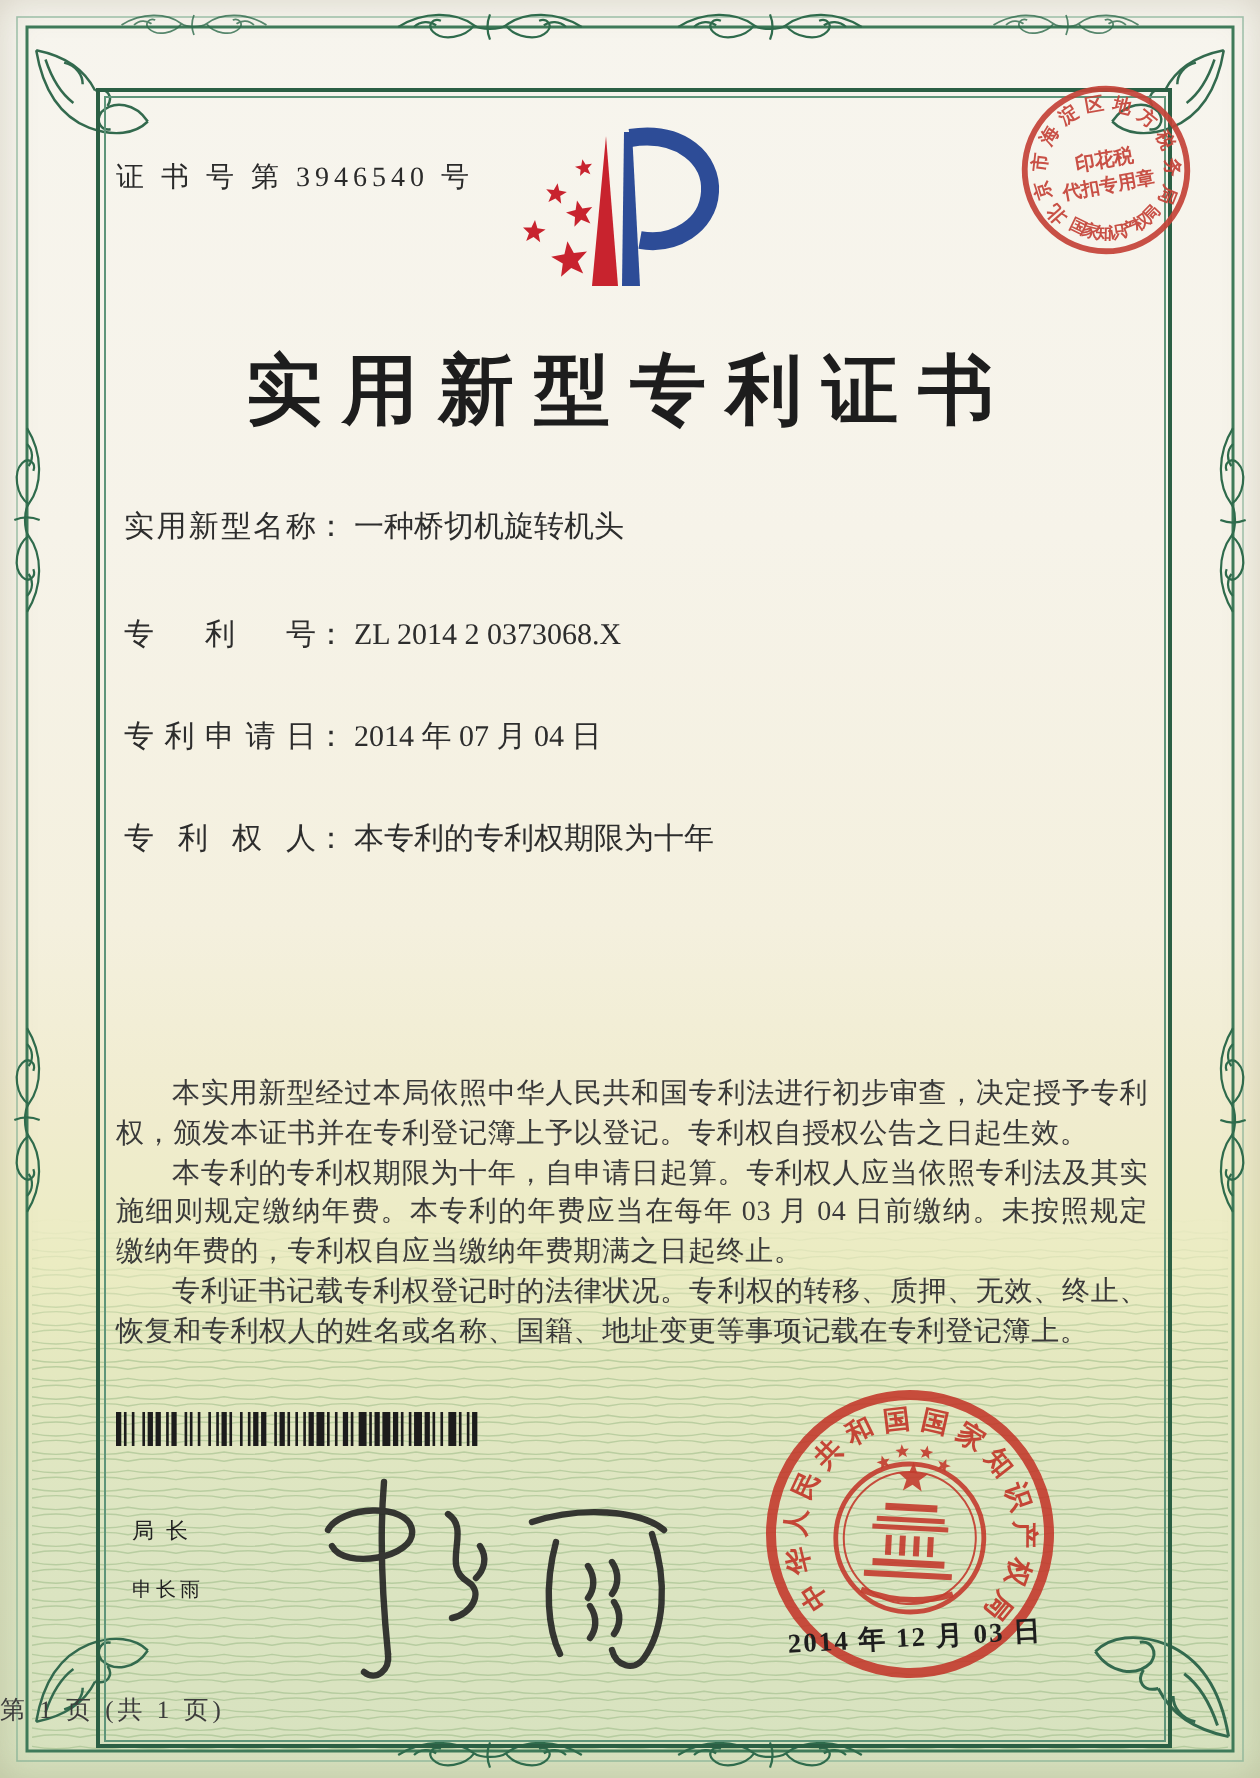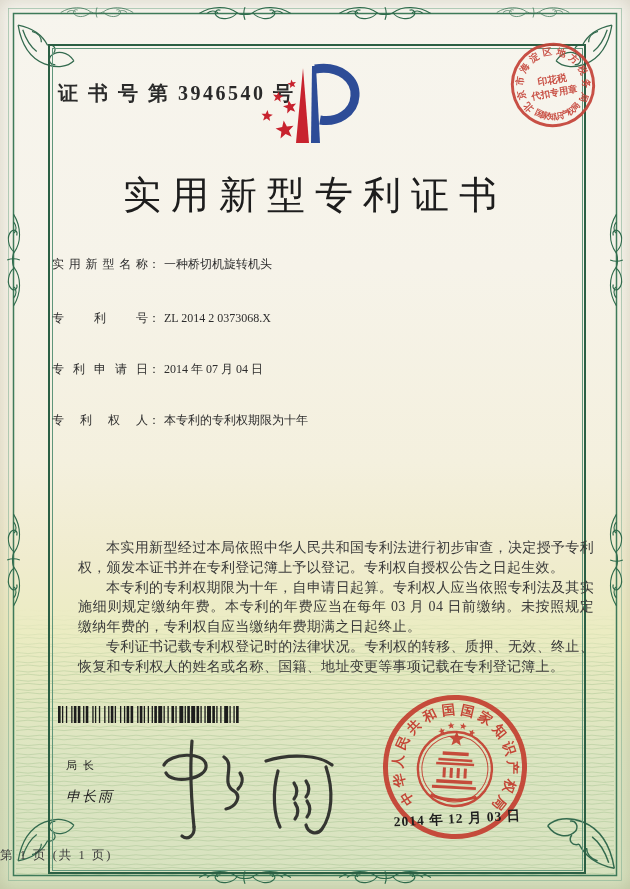--- a/index.html
+++ b/index.html
@@ -14,34 +14,34 @@
   }
   svg{display:block;}
   .abs{position:absolute;}
   .waves{left:16px;top:608px;width:598px;height:268px;
     -webkit-mask-image:linear-gradient(180deg,transparent 0,#000 70px);
     mask-image:linear-gradient(180deg,transparent 0,#000 70px);}
   .orn{left:0;top:0;width:630px;height:889px;pointer-events:none;}
   .frame{left:48px;top:44px;width:534px;height:826px;
     border:2.5px solid #2b5f44;}
   .frame:after{content:"";position:absolute;inset:1.5px;border:1px solid #5f957a;}
-  .certno{left:58px;top:80px;font-size:20px;letter-spacing:2.5px;color:#2a2a2a;font-weight:bold;}
+  .certno{left:58px;top:80px;font-size:14px;letter-spacing:2.5px;color:#2a2a2a;}
   .title{left:0;top:170px;width:100%;text-align:center;font-size:38px;
-    font-weight:400;letter-spacing:10px;color:#1d1d1d;}
-  .fields{left:52px;top:254px;width:512px;font-size:12px;color:#2d2d2d;}
+    font-weight:700;letter-spacing:10px;color:#1d1d1d;}
+  .fields{left:62px;top:254px;width:512px;font-size:15px;color:#2d2d2d;}
   .frow{margin-bottom:30px;line-height:21px;white-space:nowrap;}
   .frow:first-child{margin-bottom:33px;}
   .flabel{display:inline-block;width:96px;text-align:justify;text-align-last:justify;vertical-align:top;}
   .fsep{margin-right:4px;}
   .body{left:58px;top:538px;width:516px;font-size:14px;line-height:19.8px;
-    color:#3a3a3a;text-align:justify;letter-spacing:.3px;margin-left:20px;}
+    color:#3a3a3a;text-align:justify;letter-spacing:.3px;}
   .body p{margin:0;text-indent:2em;}
   .barcode{left:58px;top:706px;width:182px;height:17px;}
   .sig-title{left:66px;top:758px;font-size:11px;color:#222;letter-spacing:6px;}
-  .sig-name{left:66px;top:788px;font-size:14px;color:#222;letter-spacing:2px;font-style:italic;}
+  .sig-name{left:66px;top:788px;font-size:10px;color:#222;letter-spacing:2px;}
   .signature{left:148px;top:735px;width:210px;height:112px;}
   .taxstamp{left:506px;top:38px;width:94px;height:94px;transform:rotate(-10deg);opacity:.92;}
   .logo{left:235px;top:50px;width:166px;height:114px;}
   .seal{left:380px;top:692px;width:150px;height:150px;transform:rotate(3deg);opacity:.95;}
   .sealdate{left:385px;top:810px;width:145px;text-align:center;font-size:13.5px;
     font-weight:bold;color:#1e1e1e;transform:rotate(-3deg);letter-spacing:1px;}
   .footer{left:0;top:847px;width:100%;text-align:left;font-size:12.5px;
     letter-spacing:2px;color:#3c3c3c;}
   .orn path{fill:none;stroke:#35６c50;}
 </style>

